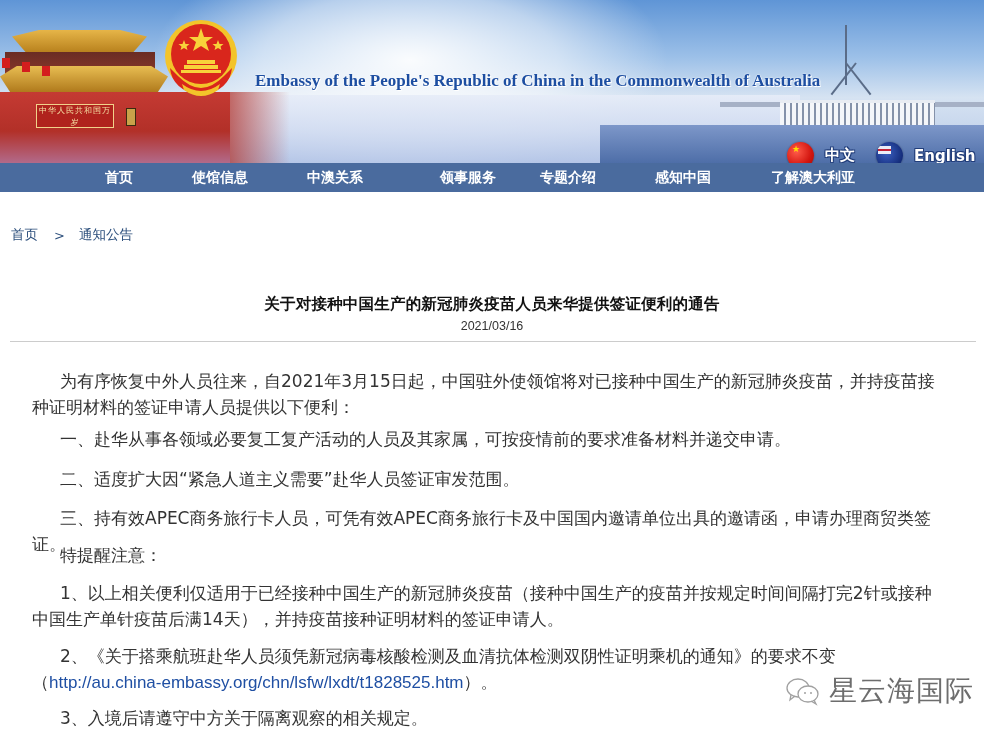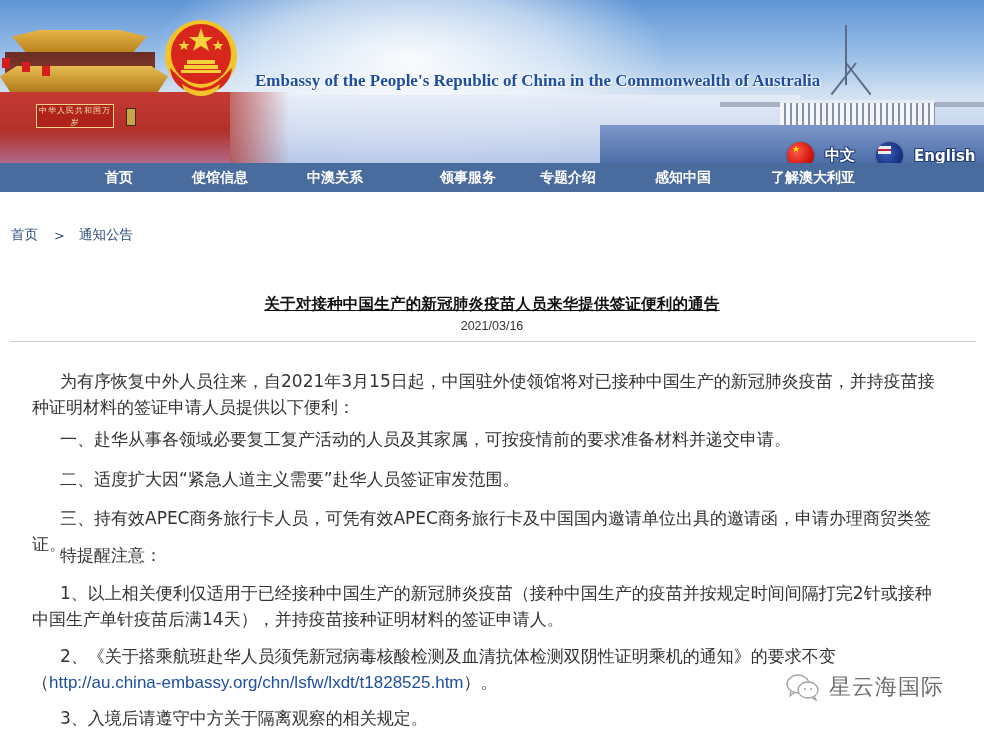--- a/index.html
+++ b/index.html
@@ -122,39 +122,39 @@
   }
 
   
   .breadcrumb { position: absolute; left: 11px; top: 226px; font-size: 13.5px; color: #2c4f7c; display: flex; align-items: center; }
   .breadcrumb .sep { margin: 0 14px 0 16px; color: #2c4f7c; font-size: 13px; }
   .breadcrumb a { color: #2c4f7c; text-decoration: none; cursor: pointer; }
 
   
   .article-title {
     position: absolute; left: 0; width: 984px; top: 294px; text-align: center;
-    font-size: 15.5px; font-weight: bold; color: #111; letter-spacing: 0.2px; text-decoration: underline;
+    font-size: 15.5px; font-weight: bold; color: #111; letter-spacing: 0.2px;
   }
   .article-date {
     position: absolute; left: 0; width: 984px; top: 319px; text-align: center;
     font-family: "Liberation Sans", sans-serif; font-size: 12.5px; color: #333;
   }
   .divider { position: absolute; left: 10px; top: 341px; width: 966px; height: 1px; background: #cccccc; }
 
   .para {
     position: absolute; left: 32px; width: 910px;
     font-size: 17px; line-height: 26px; color: #333;
     font-family: "DejaVu Sans", "Liberation Sans", sans-serif;
   }
   .para .indent { display: inline-block; width: 28px; }
   .para a { color: #1f4fa3; text-decoration: none; font-family: "Liberation Sans", sans-serif; }
 
   
   .watermark { position: absolute; left: 785px; top: 672px; display: flex; align-items: center; }
-  .watermark .wm-text { font-size: 22px; color: #6d6d6d; margin-left: 8px; letter-spacing: 1px; }
+  .watermark .wm-text { font-size: 28px; color: #6d6d6d; margin-left: 8px; letter-spacing: 1px; }
 </style>
 </head>
 <body>
 
 <div class="banner">
   <div class="sky-glow"></div>
   <div class="snow-band"></div>
 
   <div class="gate-roof-top"></div>
   <div class="gate-body-upper"></div>

